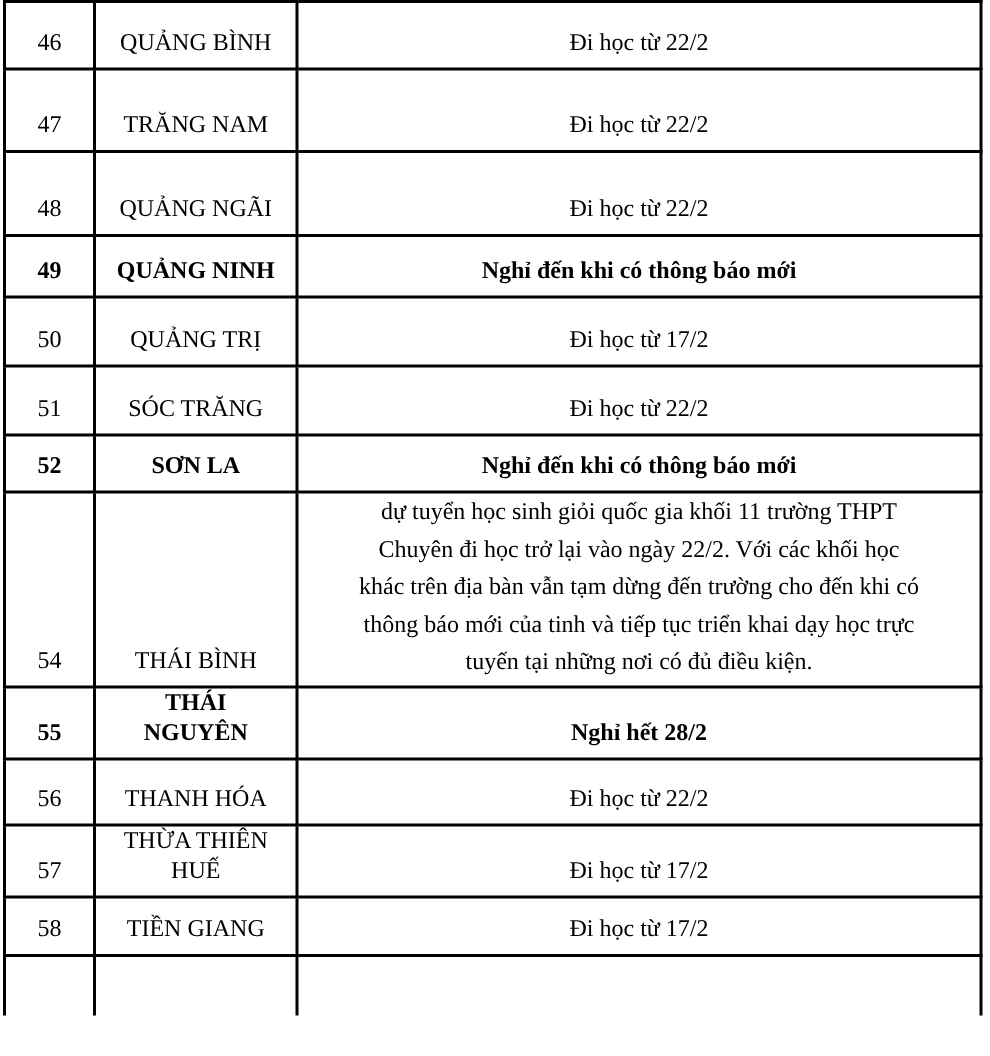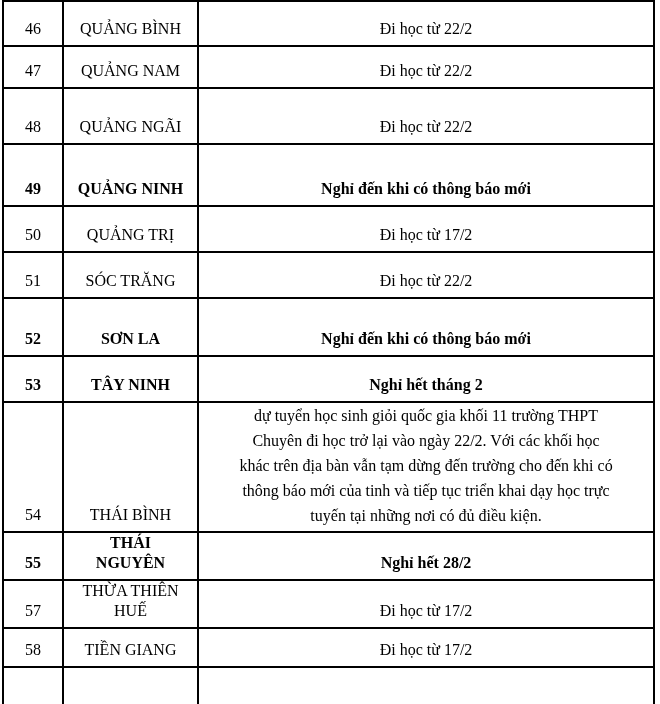--- a/index.html
+++ b/index.html
@@ -65,64 +65,64 @@
         <tr class="partial-top">
           <td></td>
           <td></td>
           <td></td>
         </tr>
         <tr style="height: 45px; font-family: Liberation Serif, serif;">
           <td class="num-cell">46</td>
           <td class="province-cell">QUẢNG BÌNH</td>
           <td class="status-cell">Đi học từ 22/2</td>
         </tr>
-        <tr style="height: 42px; padding-left: 37px;">
+        <tr style="height: 55px; padding-left: 37px;">
           <td class="num-cell">47</td>
-          <td class="province-cell">QUẢNG NAM</td>
+          <td class="province-cell">TRĂNG NAM</td>
           <td class="status-cell">Đi học từ 22/2</td>
         </tr>
         <tr style="height: 56px;">
           <td class="num-cell">48</td>
           <td class="province-cell">QUẢNG NGÃI</td>
           <td class="status-cell">Đi học từ 22/2</td>
         </tr>
-        <tr class="bold" style="height: 62px;">
+        <tr class="bold" style="height: 41px;">
           <td class="num-cell">49</td>
           <td class="province-cell">QUẢNG NINH</td>
           <td class="status-cell">Nghỉ đến khi có thông báo mới</td>
         </tr>
         <tr style="height: 46px;">
           <td class="num-cell">50</td>
           <td class="province-cell">QUẢNG TRỊ</td>
           <td class="status-cell">Đi học từ 17/2</td>
         </tr>
         <tr style="height: 46px;">
           <td class="num-cell">51</td>
           <td class="province-cell">SÓC TRĂNG</td>
           <td class="status-cell">Đi học từ 22/2</td>
         </tr>
-        <tr class="bold" style="height: 58px;">
+        <tr class="bold" style="height: 38px;">
           <td class="num-cell">52</td>
           <td class="province-cell">SƠN LA</td>
           <td class="status-cell">Nghỉ đến khi có thông báo mới</td>
-        </tr>
-        <tr class="bold" style="height: 46px;">
-          <td class="num-cell">53</td>
-          <td class="province-cell">TÂY NINH</td>
-          <td class="status-cell">Nghỉ hết tháng 2</td>
         </tr>
         <tr class="tall" style="height: 124px;">
           <td class="num-cell">54</td>
           <td class="province-cell">THÁI BÌNH</td>
           <td class="status-cell"><span>dự tuyển học sinh giỏi quốc gia khối 11 trường THPT</span><br><span>Chuyên đi học trở lại vào ngày 22/2. Với các khối học</span><br><span>khác trên địa bàn vẫn tạm dừng đến trường cho đến khi có</span><br><span>thông báo mới của tinh và tiếp tục triển khai dạy học trực</span><br><span>tuyến tại những nơi có đủ điều kiện.</span></td>
         </tr>
         <tr class="bold" style="height: 44px;">
           <td class="num-cell">55</td>
           <td class="province-cell">THÁI NGUYÊN</td>
           <td class="status-cell">Nghỉ hết 28/2</td>
+        </tr>
+        <tr style="height: 44px;">
+          <td class="num-cell">56</td>
+          <td class="province-cell">THANH HÓA</td>
+          <td class="status-cell">Đi học từ 22/2</td>
         </tr>
         <tr style="height: 46px;">
           <td class="num-cell">57</td>
           <td class="province-cell">THỪA THIÊN HUẾ</td>
           <td class="status-cell">Đi học từ 17/2</td>
         </tr>
         <tr style="height: 39px;">
           <td class="num-cell">58</td>
           <td class="province-cell">TIỀN GIANG</td>
           <td class="status-cell">Đi học từ 17/2</td>

